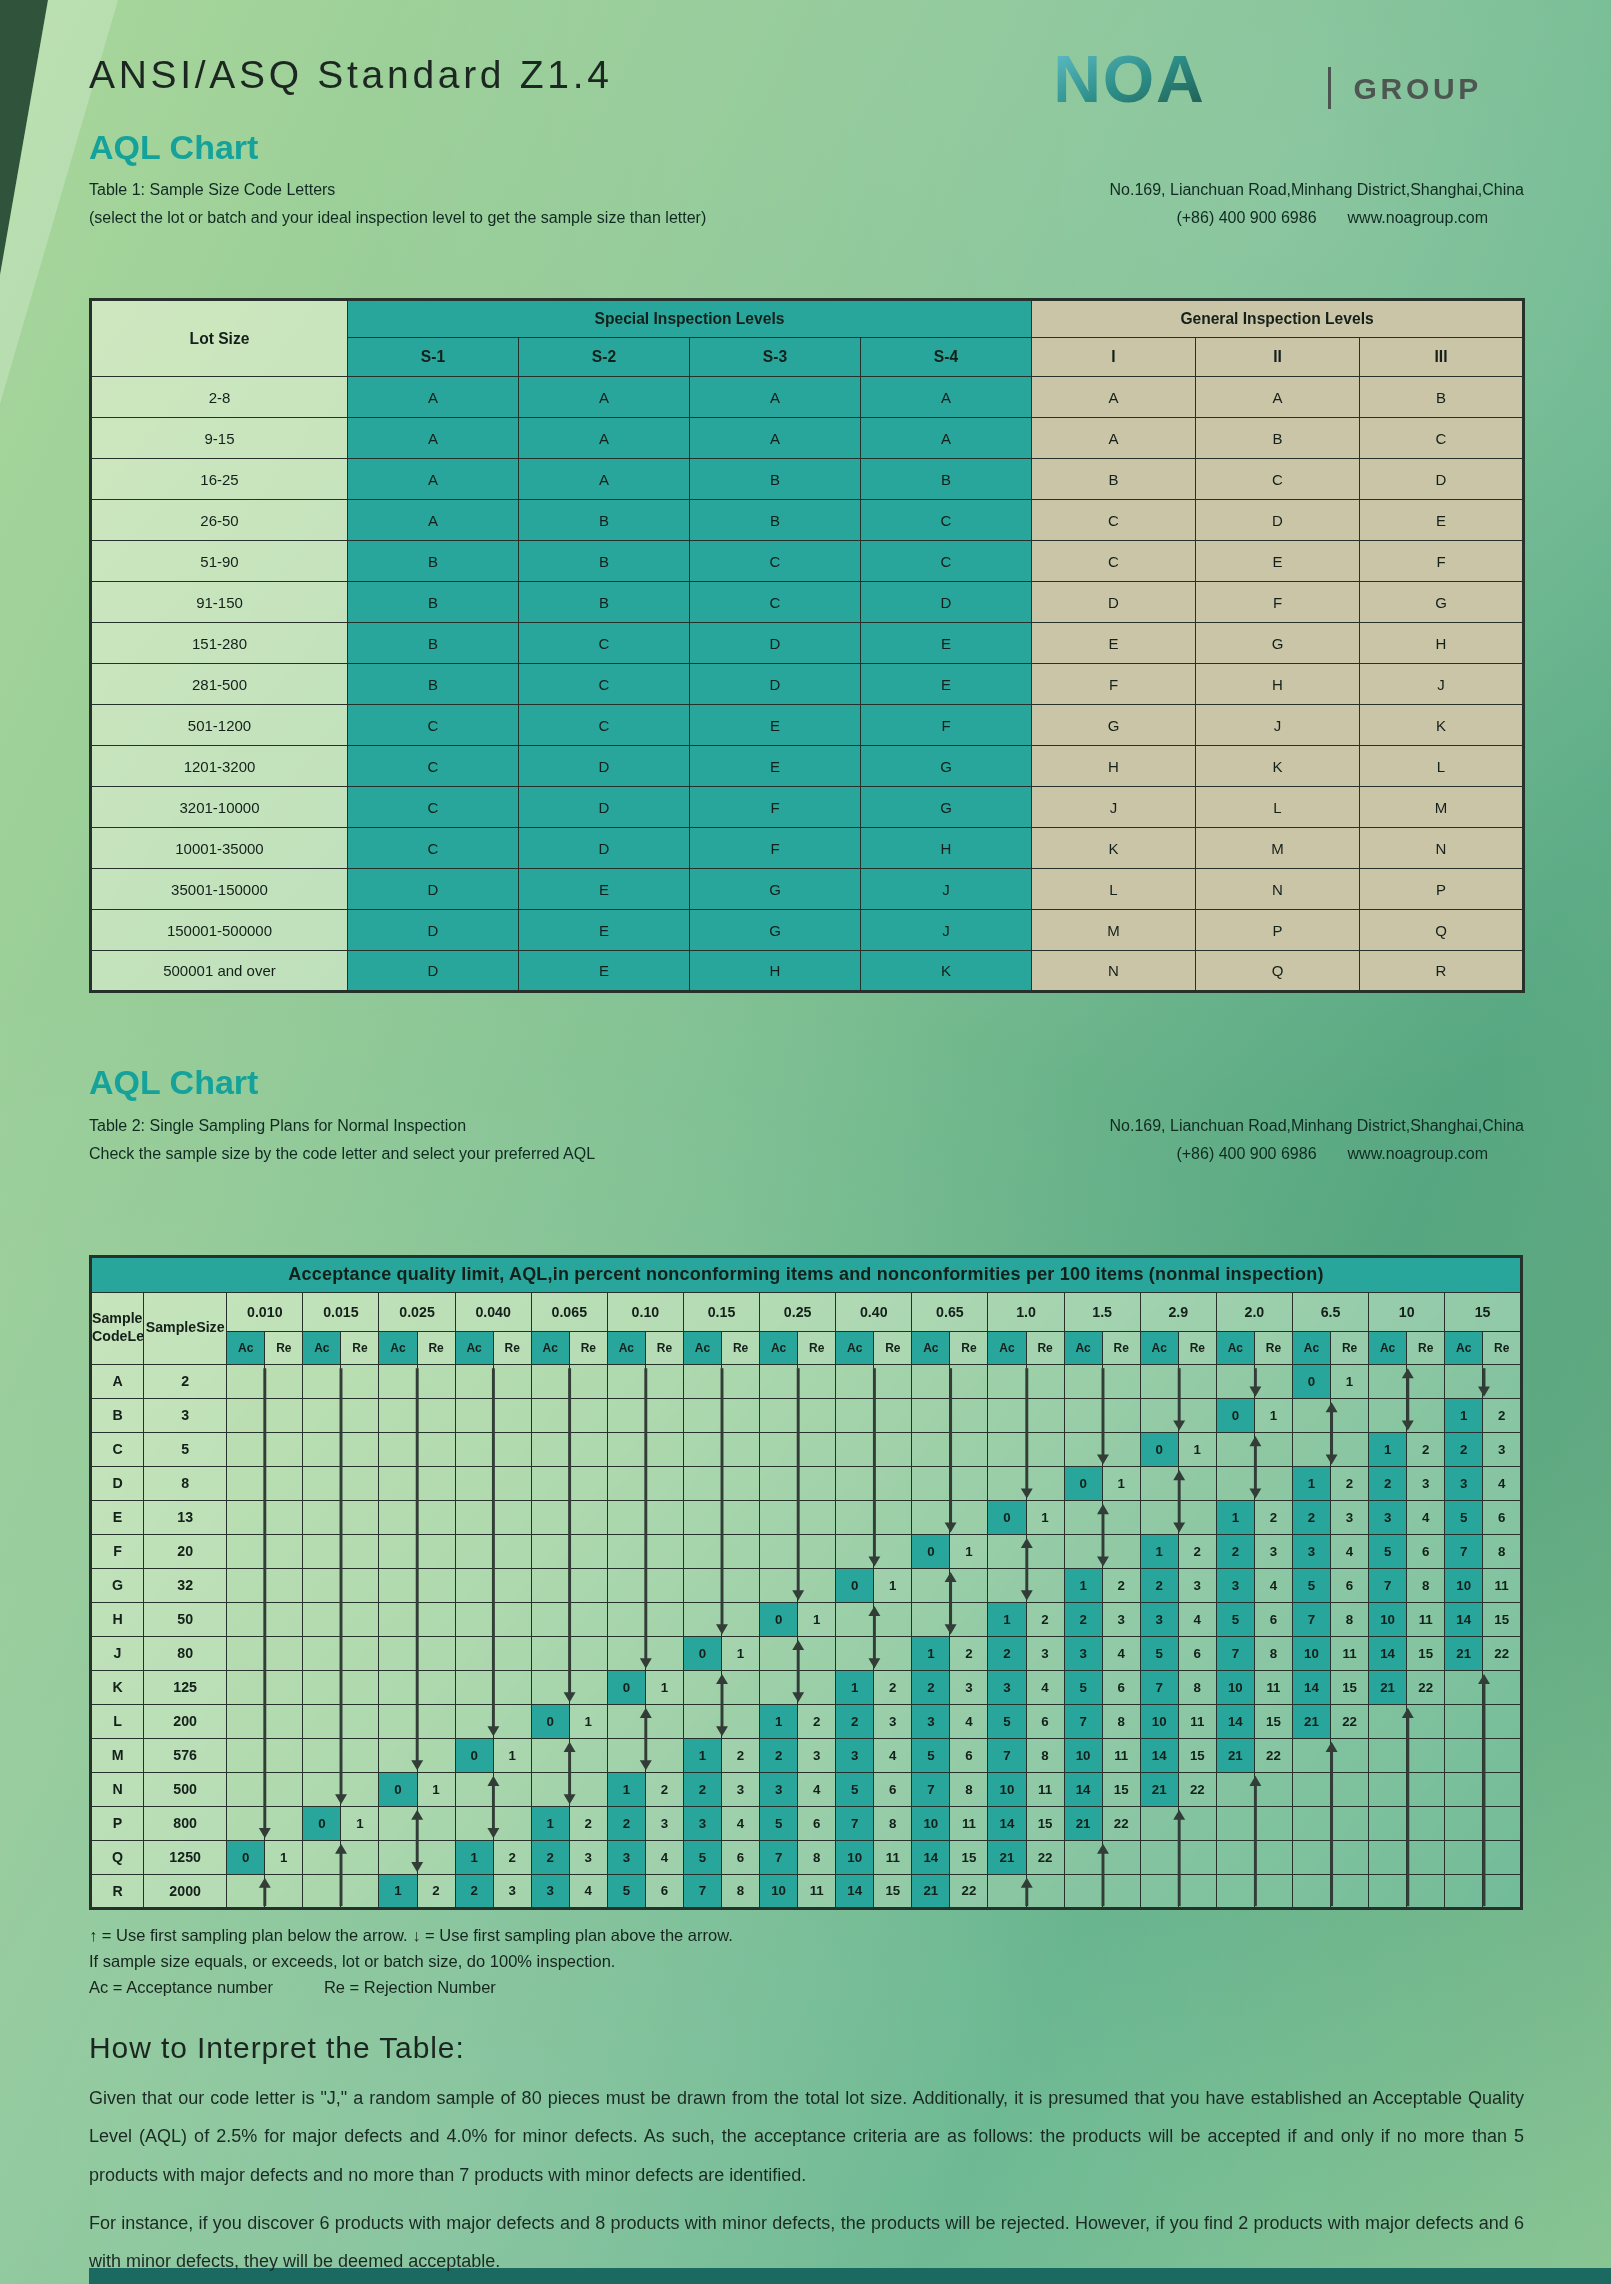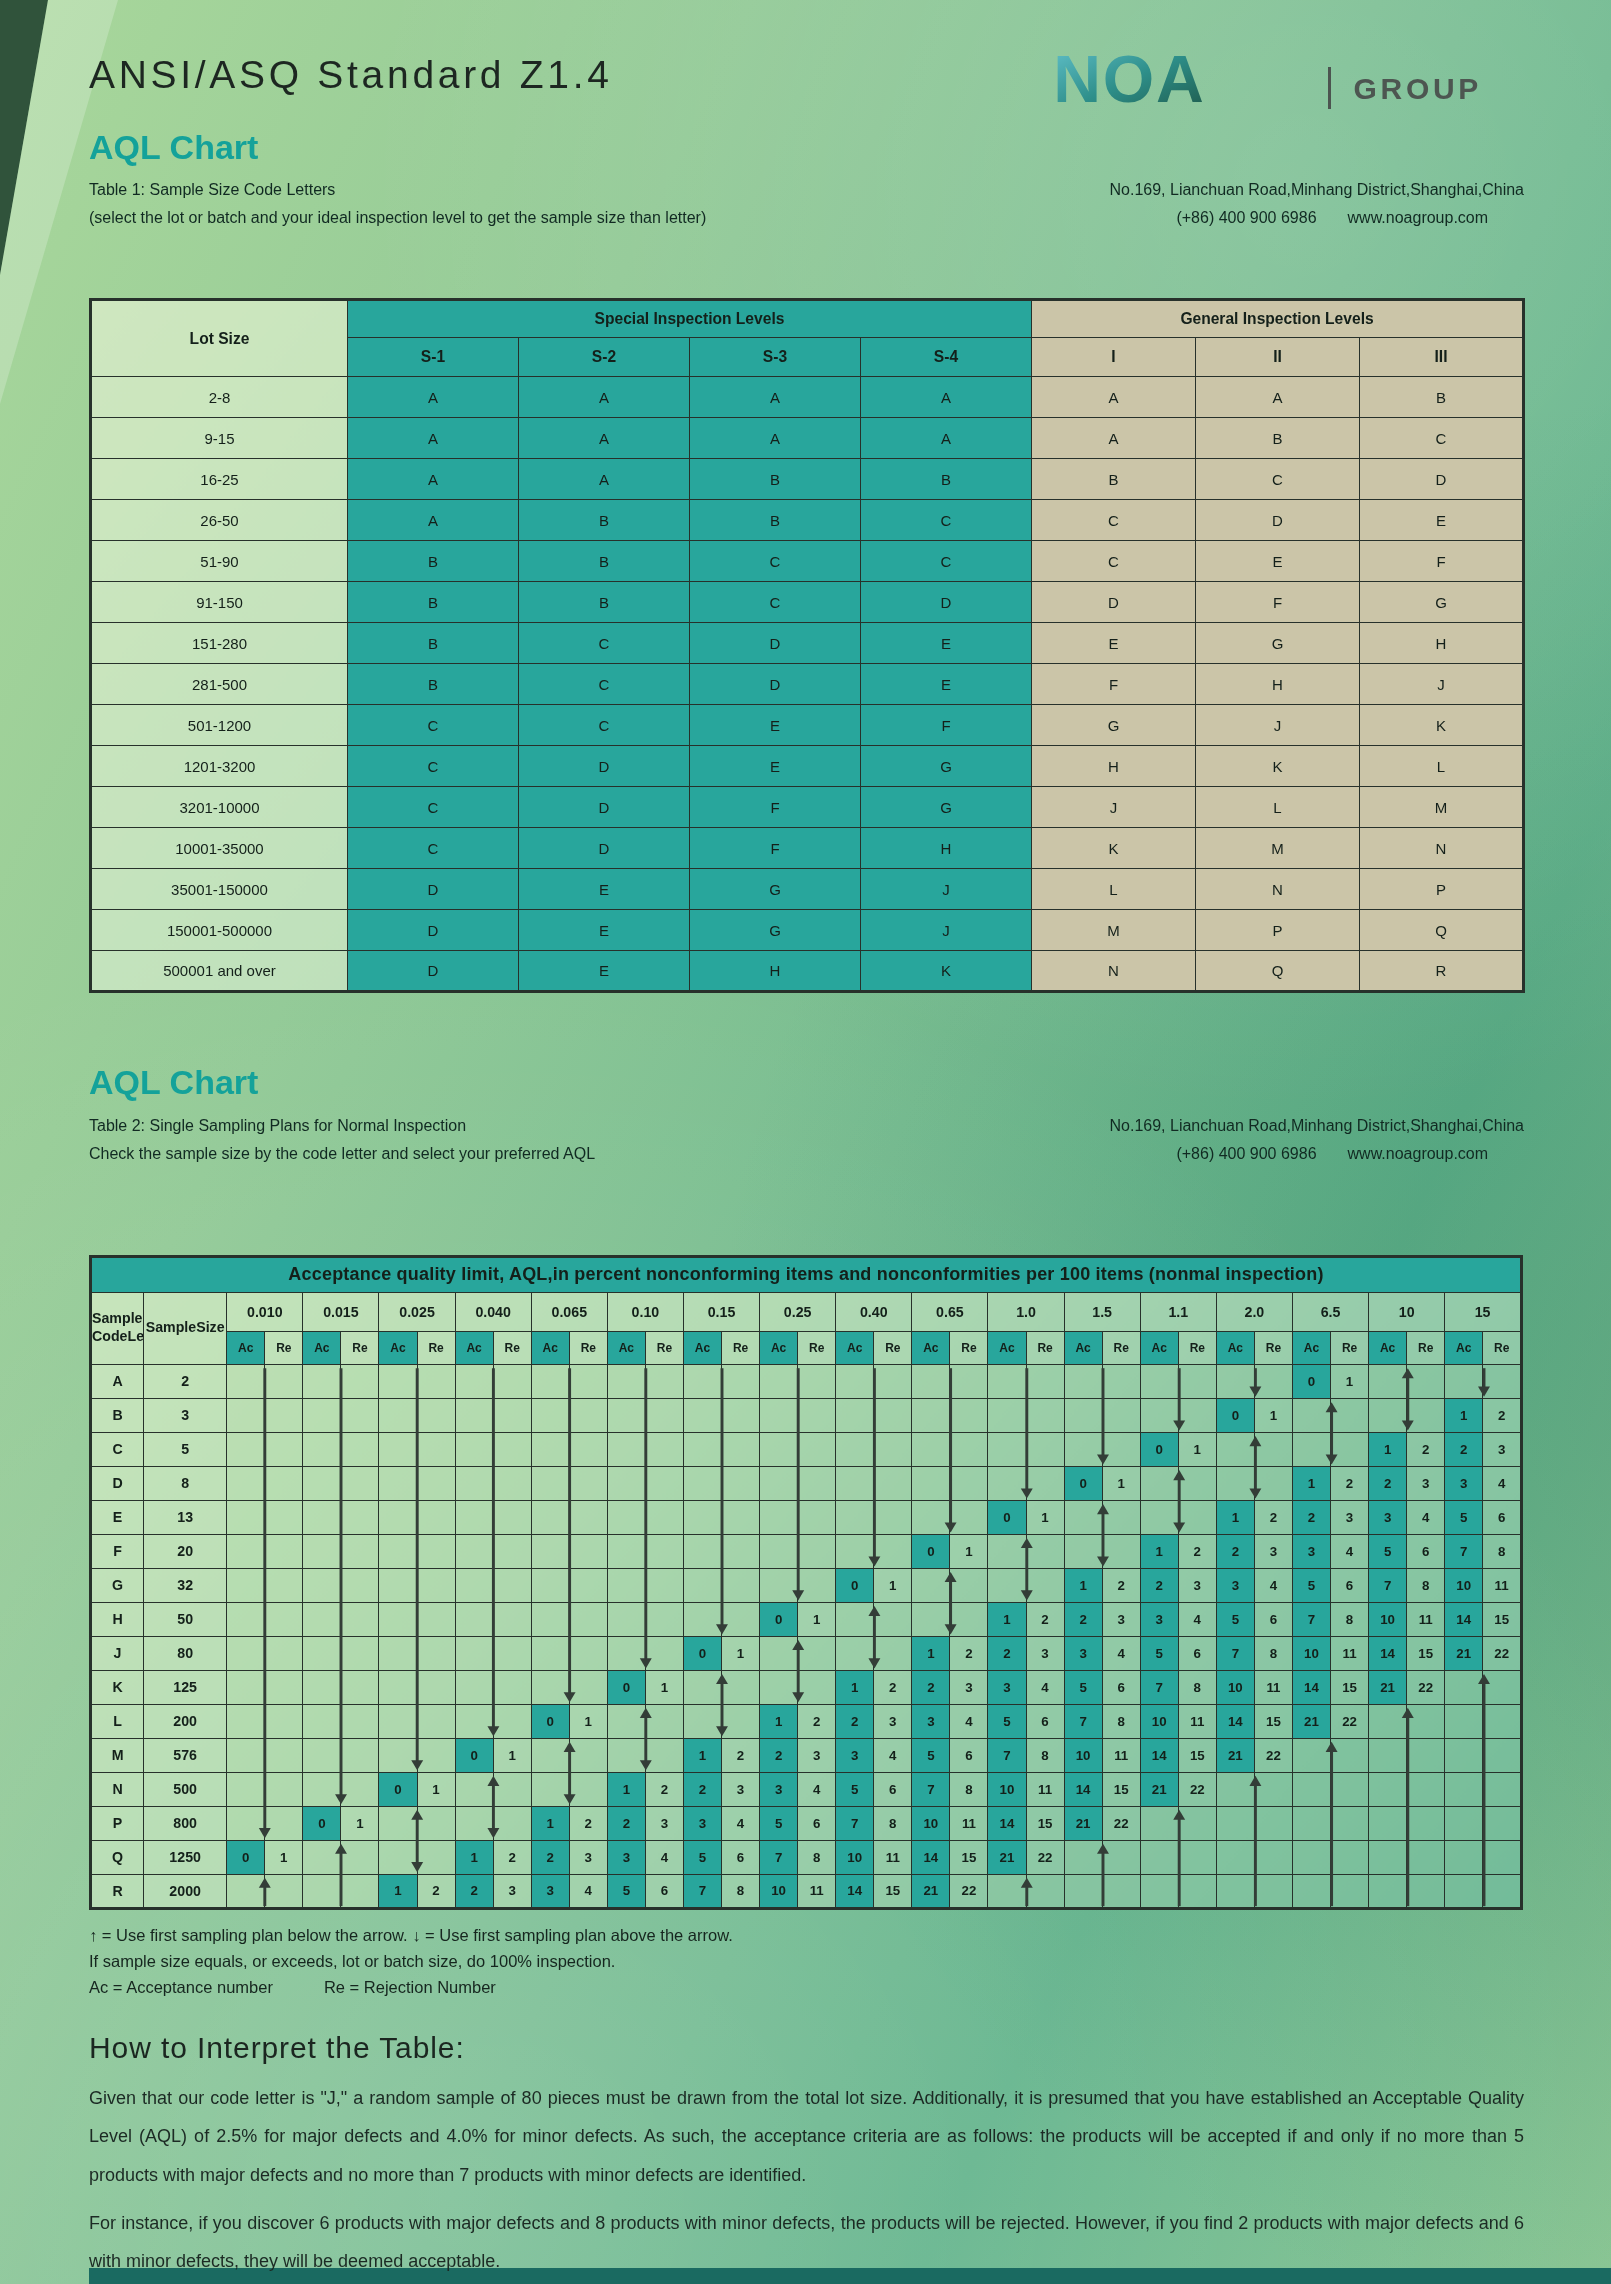--- a/index.html
+++ b/index.html
@@ -368,21 +368,21 @@
               <th class="aql-h" colspan="2">0.025</th>
               <th class="aql-h" colspan="2">0.040</th>
               <th class="aql-h" colspan="2">0.065</th>
               <th class="aql-h" colspan="2">0.10</th>
               <th class="aql-h" colspan="2">0.15</th>
               <th class="aql-h" colspan="2">0.25</th>
               <th class="aql-h" colspan="2">0.40</th>
               <th class="aql-h" colspan="2">0.65</th>
               <th class="aql-h" colspan="2">1.0</th>
               <th class="aql-h" colspan="2">1.5</th>
-              <th class="aql-h" colspan="2">1.1</th>
+              <th class="aql-h" colspan="2">2.9</th>
               <th class="aql-h" colspan="2">2.0</th>
               <th class="aql-h" colspan="2">6.5</th>
               <th class="aql-h" colspan="2">10</th>
               <th class="aql-h" colspan="2">15</th>
             </tr>
             <tr class="acre-row">
               <th class="ac-h">Ac</th>
               <th class="re-h">Re</th>
               <th class="ac-h">Ac</th>
               <th class="re-h">Re</th>

